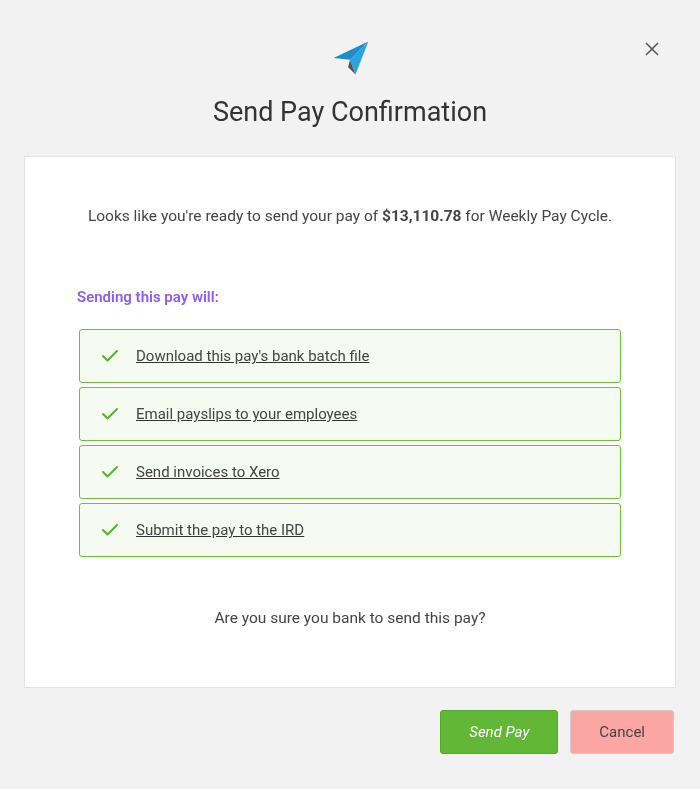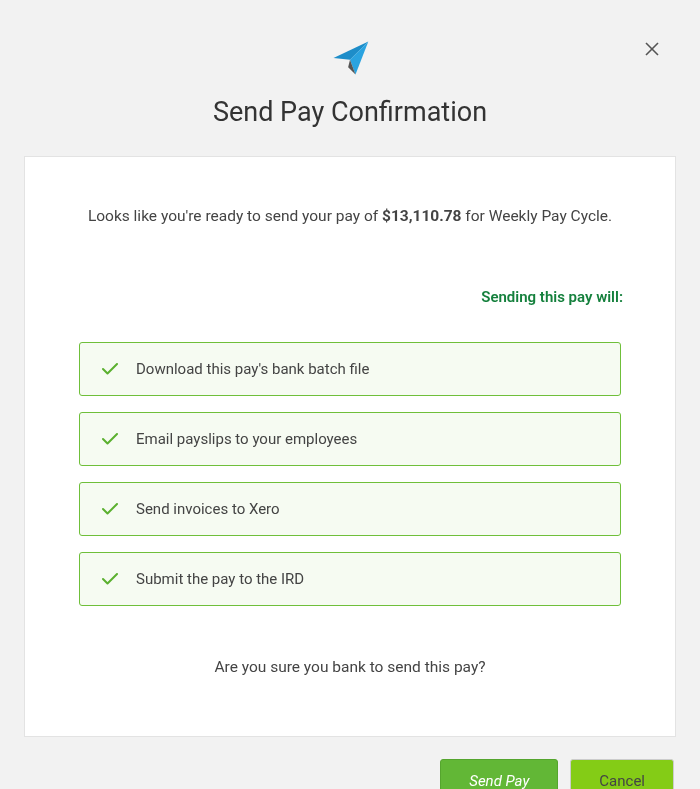--- a/index.html
+++ b/index.html
@@ -58,32 +58,33 @@
       text-align: center;
       font-size: 15.5px;
       color: #444;
       margin-bottom: 60px;
       line-height: 1.5;
     }
     .intro b {
       font-weight: 700;
     }
     .subtitle {
-      text-align: right;
+      text-align: left;
       font-size: 15px;
       font-weight: 600;
-      color: #15803d;
-      margin-bottom: 36px;
+      color: #8b5cf6;
+      margin-bottom: 23px;
     }
     .action-list {
       display: flex;
       flex-direction: column;
-      gap: 16px;
+      gap: 4px;
       margin-bottom: 52px;
       padding: 0 2px;
+      text-decoration: underline;
     }
     .action-item {
       border: 1px solid #6fbf3a;
       background: #f6fbf2;
       border-radius: 3px;
       padding: 17px 22px;
       display: flex;
       align-items: center;
       gap: 18px;
       font-size: 15px;
@@ -113,21 +114,21 @@
       border: 1px solid transparent;
       font-family: inherit;
     }
     .btn-primary {
       background: #62b736;
       color: #fff;
       border-color: #55a52e;
       font-style: italic;
     }
     .btn-secondary {
-      background: #84cc16;
+      background: #fca5a5;
       color: #444;
       border-color: #ccc;
       text-align: right;
     }
   </style>
 </head>
 <body>
 
 <div class="modal">
 

